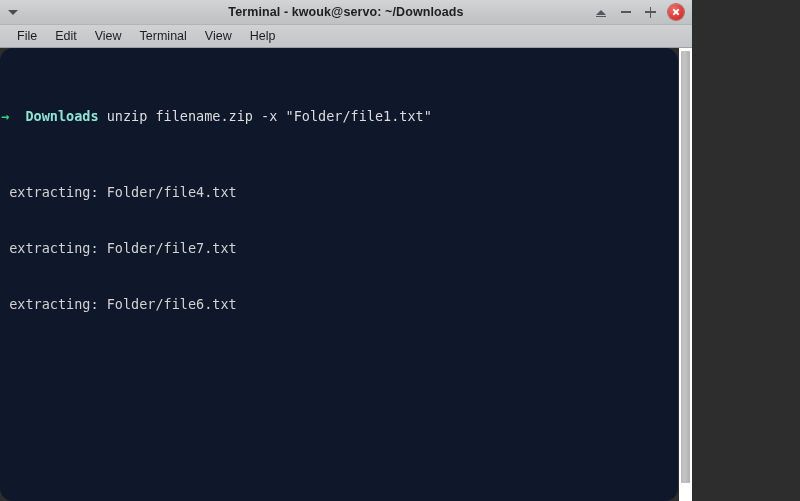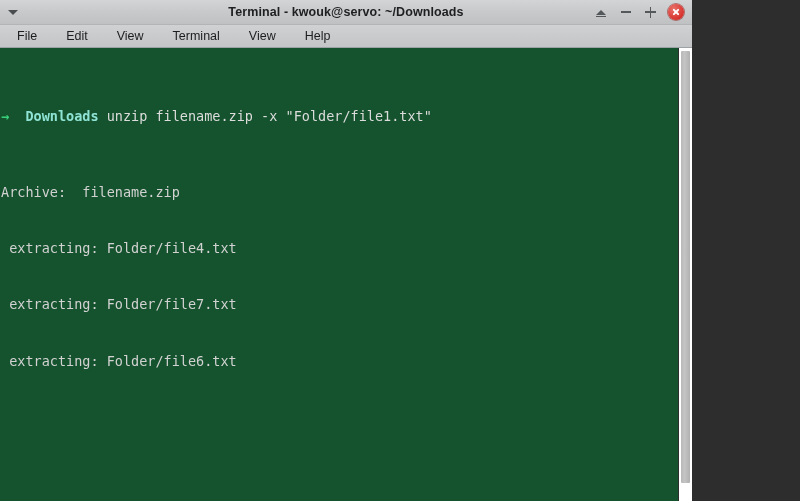--- a/index.html
+++ b/index.html
@@ -138,49 +138,49 @@
   
   #menubar {
     height: 23px;
     flex: 0 0 23px;
     background: linear-gradient(to bottom, #cfd1d3 0%, #c3c5c7 100%);
     border-bottom: 1px solid #9fa2a4;
     display: flex;
     align-items: center;
     padding-left: 8px;
     box-sizing: border-box;
-    gap: 11px;
   }
   .menu-item {
     font-size: 12.5px;
     color: #1c1e20;
     padding: 2px 9px;
     line-height: 15px;
     border-radius: 2px;
     white-space: nowrap;
   }
 
   
   #term-wrap {
     flex: 1 1 auto;
     display: flex;
     min-height: 0;
     background: #2d2d2d;
   }
   #terminal {
     flex: 1 1 auto;
-    background: #14532d;
+    background: #0f172a;
     padding: 3px 0 16px 1px;
     font-family: "DejaVu Sans Mono", "Liberation Mono", monospace;
     font-size: 13.5px;
     line-height: 18.8px;
     color: #d6d6d6;
     white-space: pre;
     overflow: hidden;
     box-sizing: border-box;
+    border-radius: 13px;
   }
   .line { white-space: pre; height: 18.8px; }
   .prompt-arrow {
     color: #3ad07a;
     font-weight: bold;
   }
   .prompt-cwd {
     color: #8fe3d4;
     font-weight: bold;
   }
@@ -240,21 +240,20 @@
     <div class="menu-item">Terminal</div>
     <div class="menu-item">View</div>
     <div class="menu-item">Help</div>
   </div>
 
   <div id="term-wrap">
     <div id="terminal">
 
       <div class="line"><span class="prompt-arrow">→</span><span>  </span><span class="prompt-cwd">Downloads</span><span class="cmd-text"> unzip filename.zip -x "Folder/file1.txt"</span></div>
 
-      <div class="line out-text">Archive:  filename.zip</div>
       <div class="line out-text"> extracting: Folder/file4.txt</div>
       <div class="line out-text"> extracting: Folder/file7.txt</div>
       <div class="line out-text"> extracting: Folder/file6.txt</div>
       
 
       
 
     </div>
 
     <div id="scrollbar">

